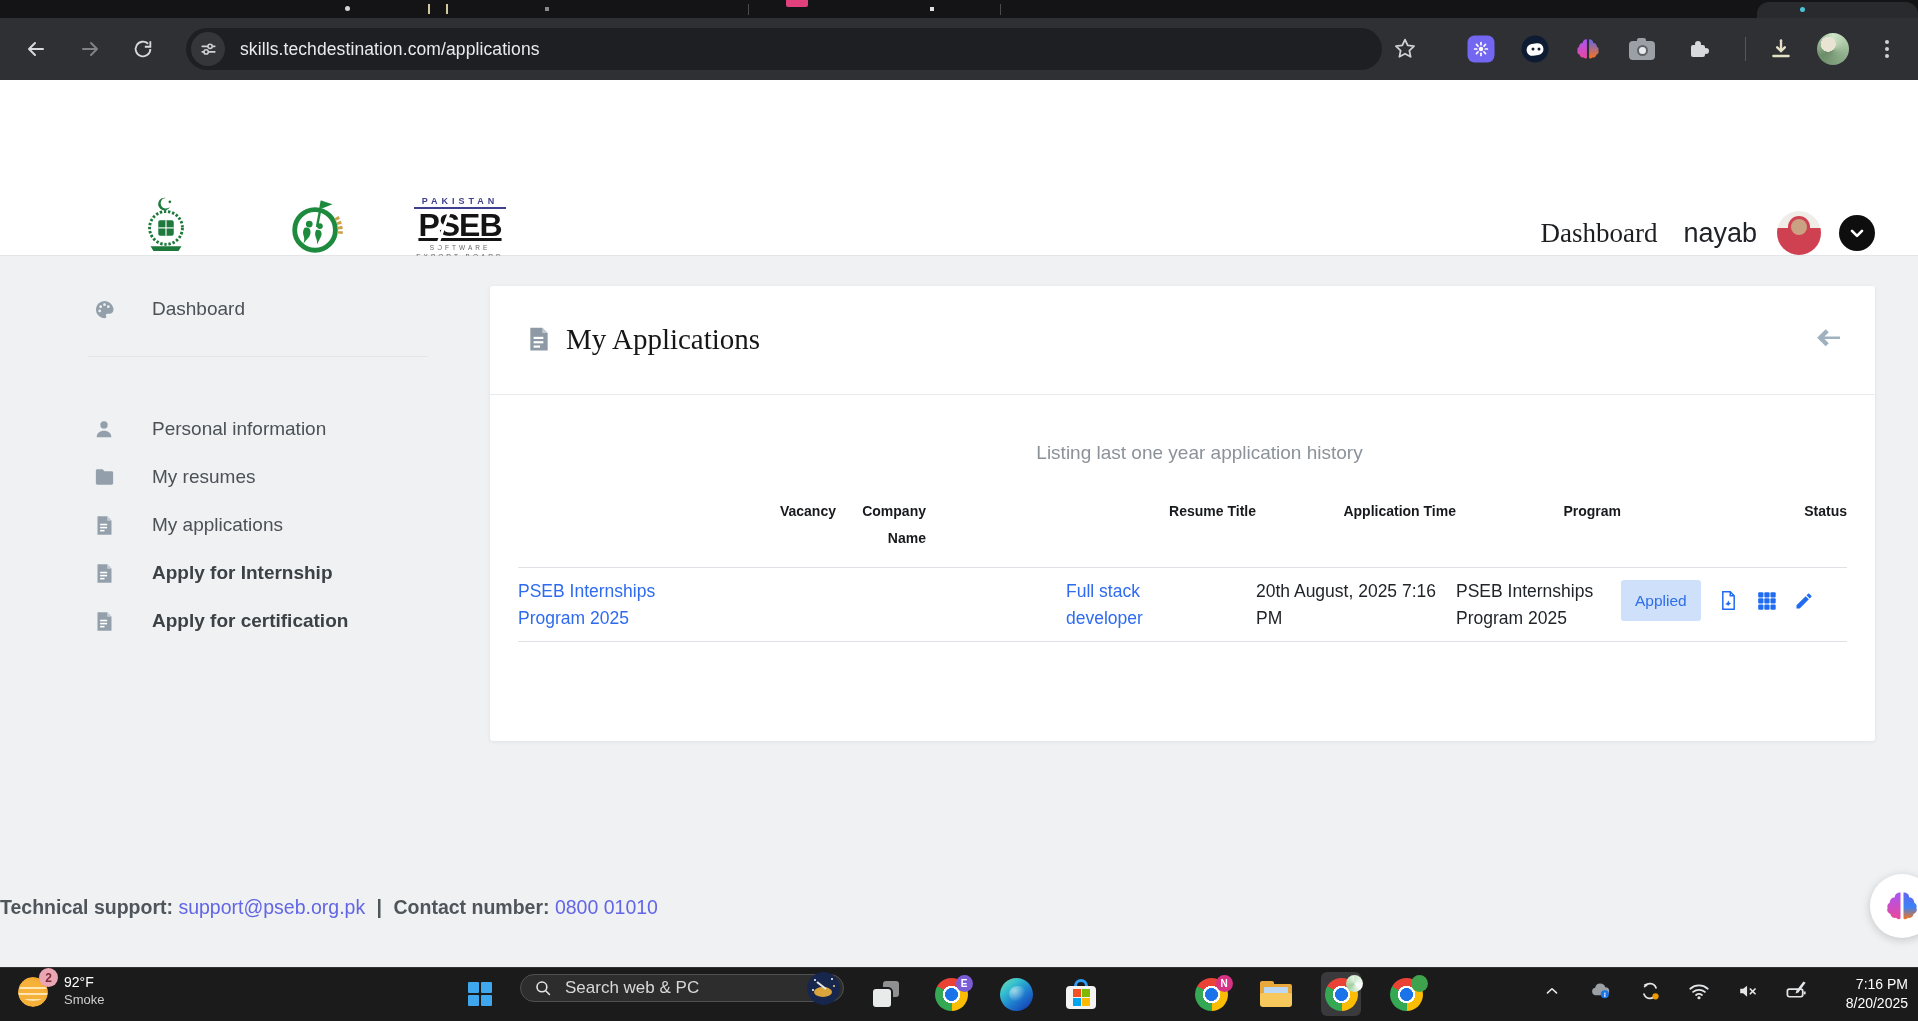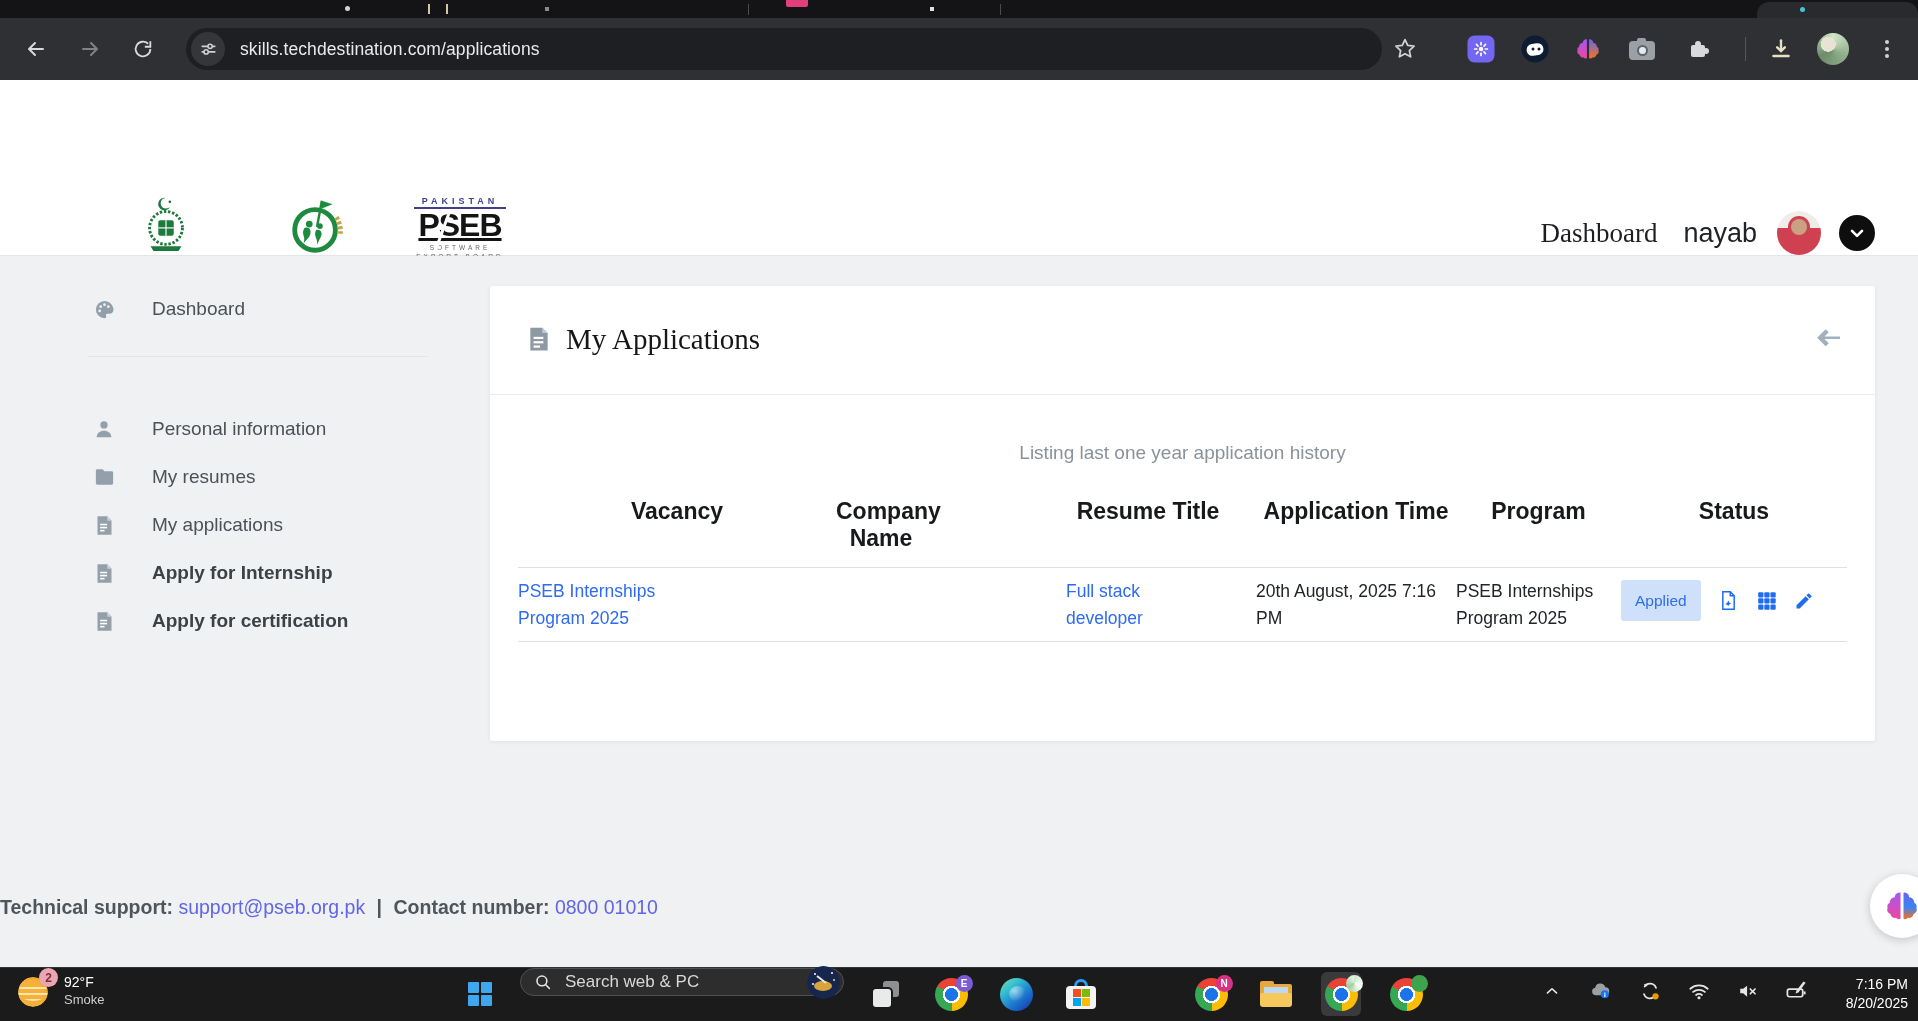--- a/index.html
+++ b/index.html
@@ -84,24 +84,24 @@
   .side-label{position:absolute;left:152px;font-size:19px;color:#4b5157;}
   .side-label.bold{font-weight:bold;color:#3c4146;}
   .side-divider{position:absolute;left:88px;top:100px;width:340px;height:1px;background:#e3e5e7;}
 
   .card{position:absolute;left:490px;top:30px;width:1385px;height:455px;background:#fff;
     border-radius:3px;box-shadow:0 1px 4px rgba(0,0,0,.07);}
   .card-head{position:absolute;left:36px;right:30px;top:30px;height:46px;display:flex;align-items:center;}
   .card-title{font-family:"Liberation Serif",serif;font-size:29px;color:#161616;margin-left:14px;}
   .back-arrow{margin-left:auto;display:flex;align-items:center;}
   .card-divider{position:absolute;left:0;right:0;top:108px;border-top:1px solid #e9ecef;}
-  .note{position:absolute;top:156px;left:0;width:100%;text-align:center;font-size:19px;color:#8b9299;}
+  .note{position:absolute;top:156px;left:17px;width:100%;text-align:center;font-size:19px;color:#8b9299;}
   .tablewrap{position:absolute;left:28px;right:28px;top:212px;}
   table.apps{border-collapse:collapse;width:1329px;table-layout:fixed;}
-  table.apps th{text-align:center;vertical-align:top;font-size:23px;line-height:27px;
+  table.apps th{text-align:right;vertical-align:top;font-size:14px;line-height:27px;
     color:#17191c;padding:0 0 15px 0;font-weight:bold;}
   table.apps td{border-top:1px solid #dee2e6;border-bottom:1px solid #dee2e6;
     vertical-align:top;font-size:17.5px;line-height:27px;padding:10px 0 9px 0;color:#212529;}
   .c-v{width:318px;} .c-c{width:204px;} .c-r{width:216px;} .c-t{width:200px;} .c-p{width:165px;} .c-s{width:226px;}
   .pad-v{padding-right:120px;display:block;} .pad-r{padding-right:100px;display:block;margin-left:26px;}
   .pad-t{padding-right:2px;display:block;} .pad-p{padding-right:10px;display:block;}
   .th-company{display:block;max-width:90px;}
   a.bluelink{color:#2e6bf0;text-decoration:none;}
   .statuscell{display:flex;align-items:center;gap:17px;padding-top:2px;}
   .badge{background:#cfe0fb;color:#2e6ee8;font-size:15.5px;padding:7px 14px;border-radius:3px;white-space:nowrap;}
@@ -126,21 +126,21 @@
   .w-sun::after{content:"";position:absolute;inset:6px 0;background:repeating-linear-gradient(
     180deg,transparent 0 4px,rgba(255,240,200,.85) 4px 6px);border-radius:50%;}
   .w-badge{position:absolute;top:-5px;right:-6px;width:19px;height:19px;border-radius:50%;background:#eba6b4;
     color:#7c2d3a;font-size:12px;font-weight:bold;display:flex;align-items:center;justify-content:center;}
   .w-text{line-height:1.3;}
   .w-temp{color:#fff;font-size:14px;}
   .w-cond{color:#cfcfcf;font-size:13px;}
   .tb-start{position:absolute;left:468px;top:15px;}
   .winlogo{display:grid;grid-template-columns:11px 11px;grid-template-rows:11px 11px;gap:2px;}
   .winlogo i{background:#3fa7ee;border-radius:1px;}
-  .tb-search{position:absolute;left:520px;top:1px;width:324px;height:28px;border-radius:20px;
+  .tb-search{position:absolute;left:520px;top:7px;width:324px;height:28px;border-radius:20px;
     background:#2d2d2e;border:1.5px solid #4f5052;box-sizing:border-box;display:flex;align-items:center;}
   .search-text{margin-left:12px;color:#d8d8d8;font-size:17px;flex:1;}
   .tb-apps{position:absolute;left:866px;top:5px;display:flex;gap:25px;align-items:center;}
   .appslot{width:40px;height:44px;display:flex;align-items:center;justify-content:center;position:relative;}
   .appslot.active{background:#3a3a3c;border-radius:6px;}
   .tview{position:relative;width:26px;height:26px;}
   .tview .bk{position:absolute;top:0;right:0;width:16px;height:16px;background:#8f9092;border-radius:3px;}
   .tview .fr{position:absolute;bottom:0;left:0;width:18px;height:18px;background:#e9eaea;border-radius:3px;
     box-shadow:0 0 0 2px #1b1b1c;}
   .chrome{width:33px;height:33px;border-radius:50%;position:relative;

